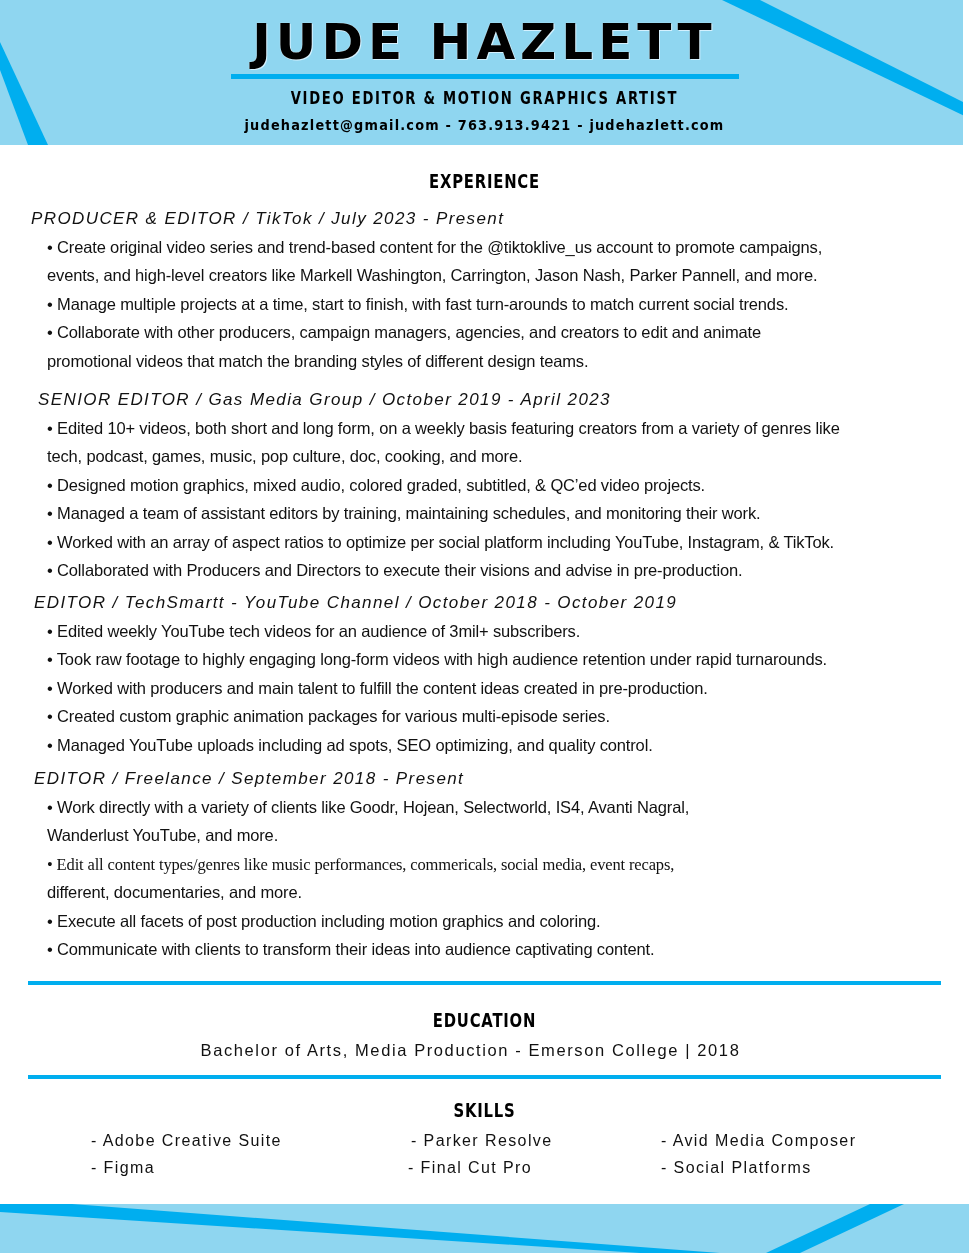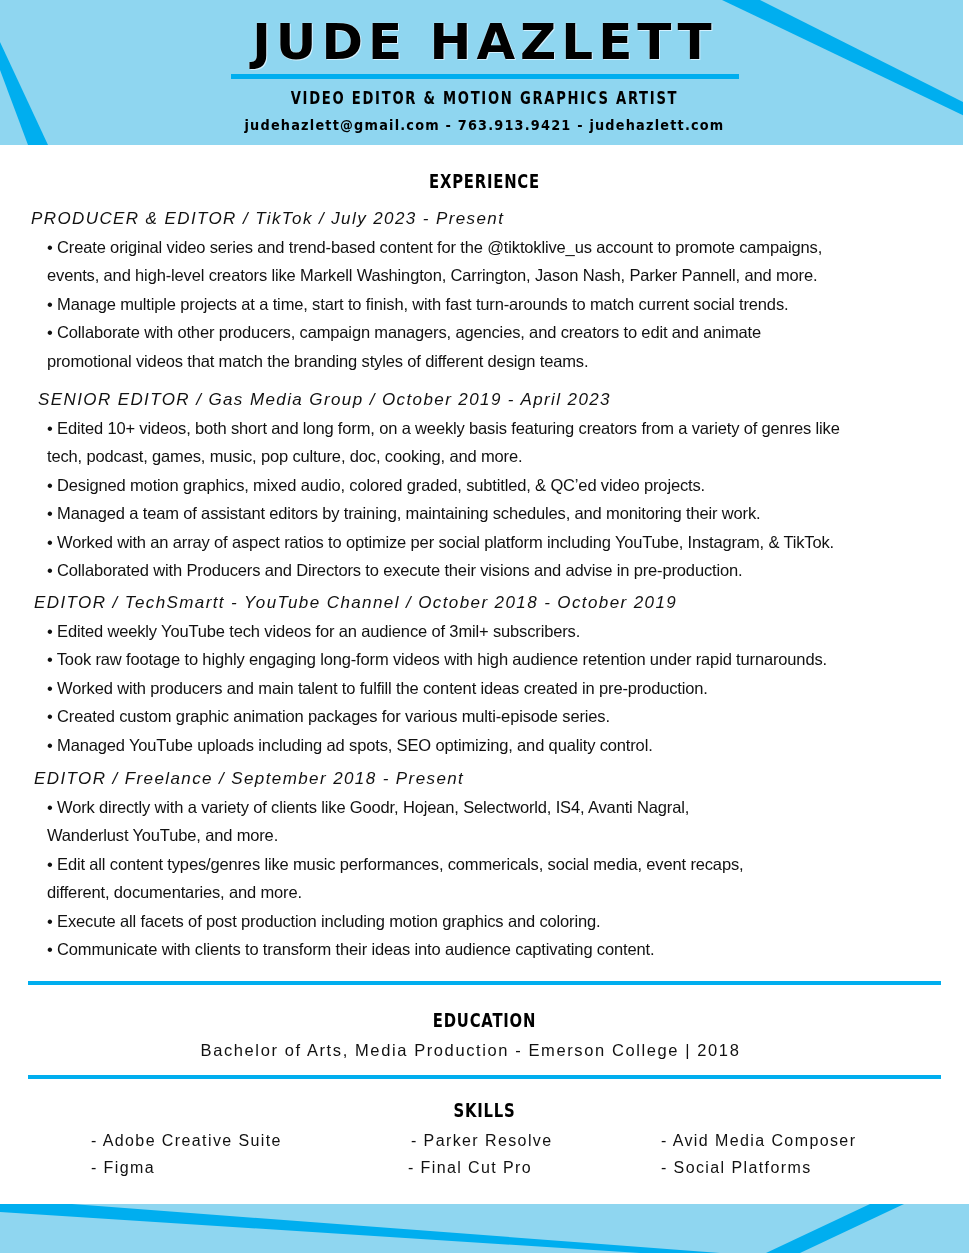--- a/index.html
+++ b/index.html
@@ -110,21 +110,21 @@
 <div class="job-title" style="left:34px; top:593px;">EDITOR / TechSmartt - YouTube Channel / October 2018 - October 2019</div>
 <div class="line" style="top:622px;">• Edited weekly YouTube tech videos for an audience of 3mil+ subscribers.</div>
 <div class="line" style="top:650px;">• Took raw footage to highly engaging long-form videos with high audience retention under rapid turnarounds.</div>
 <div class="line" style="top:679px;">• Worked with producers and main talent to fulfill the content ideas created in pre-production.</div>
 <div class="line" style="top:707px;text-align:center;">• Created custom graphic animation packages for various multi-episode series.</div>
 <div class="line" style="top:736px;">• Managed YouTube uploads including ad spots, SEO optimizing, and quality control.</div>
 
 <div class="job-title" style="left:34px; top:769px;">EDITOR / Freelance / September 2018 - Present</div>
 <div class="line" style="top:798px;">• Work directly with a variety of clients like Goodr, Hojean, Selectworld, IS4, Avanti Nagral,</div>
 <div class="line" style="top:826px;">Wanderlust YouTube, and more.</div>
-<div class="line" style="top:855px;">• Edit all content types/genres like music performances, commericals, social media, event recaps,</div>
+<div class="line" style="top:855px;font-family:Liberation Serif, serif;">• Edit all content types/genres like music performances, commericals, social media, event recaps,</div>
 <div class="line" style="top:883px;">different, documentaries, and more.</div>
 <div class="line" style="top:912px;">• Execute all facets of post production including motion graphics and coloring.</div>
 <div class="line" style="top:940px;">• Communicate with clients to transform their ideas into audience captivating content.</div>
 
 <div class="divider" style="top:981px;"></div>
 
 <div class="section-heading" style="top:1009px;">EDUCATION</div>
 <div class="edu-line" style="top:1041px;">Bachelor of Arts, Media Production - Emerson College | 2018</div>
 
 <div class="divider" style="top:1075px;"></div>

